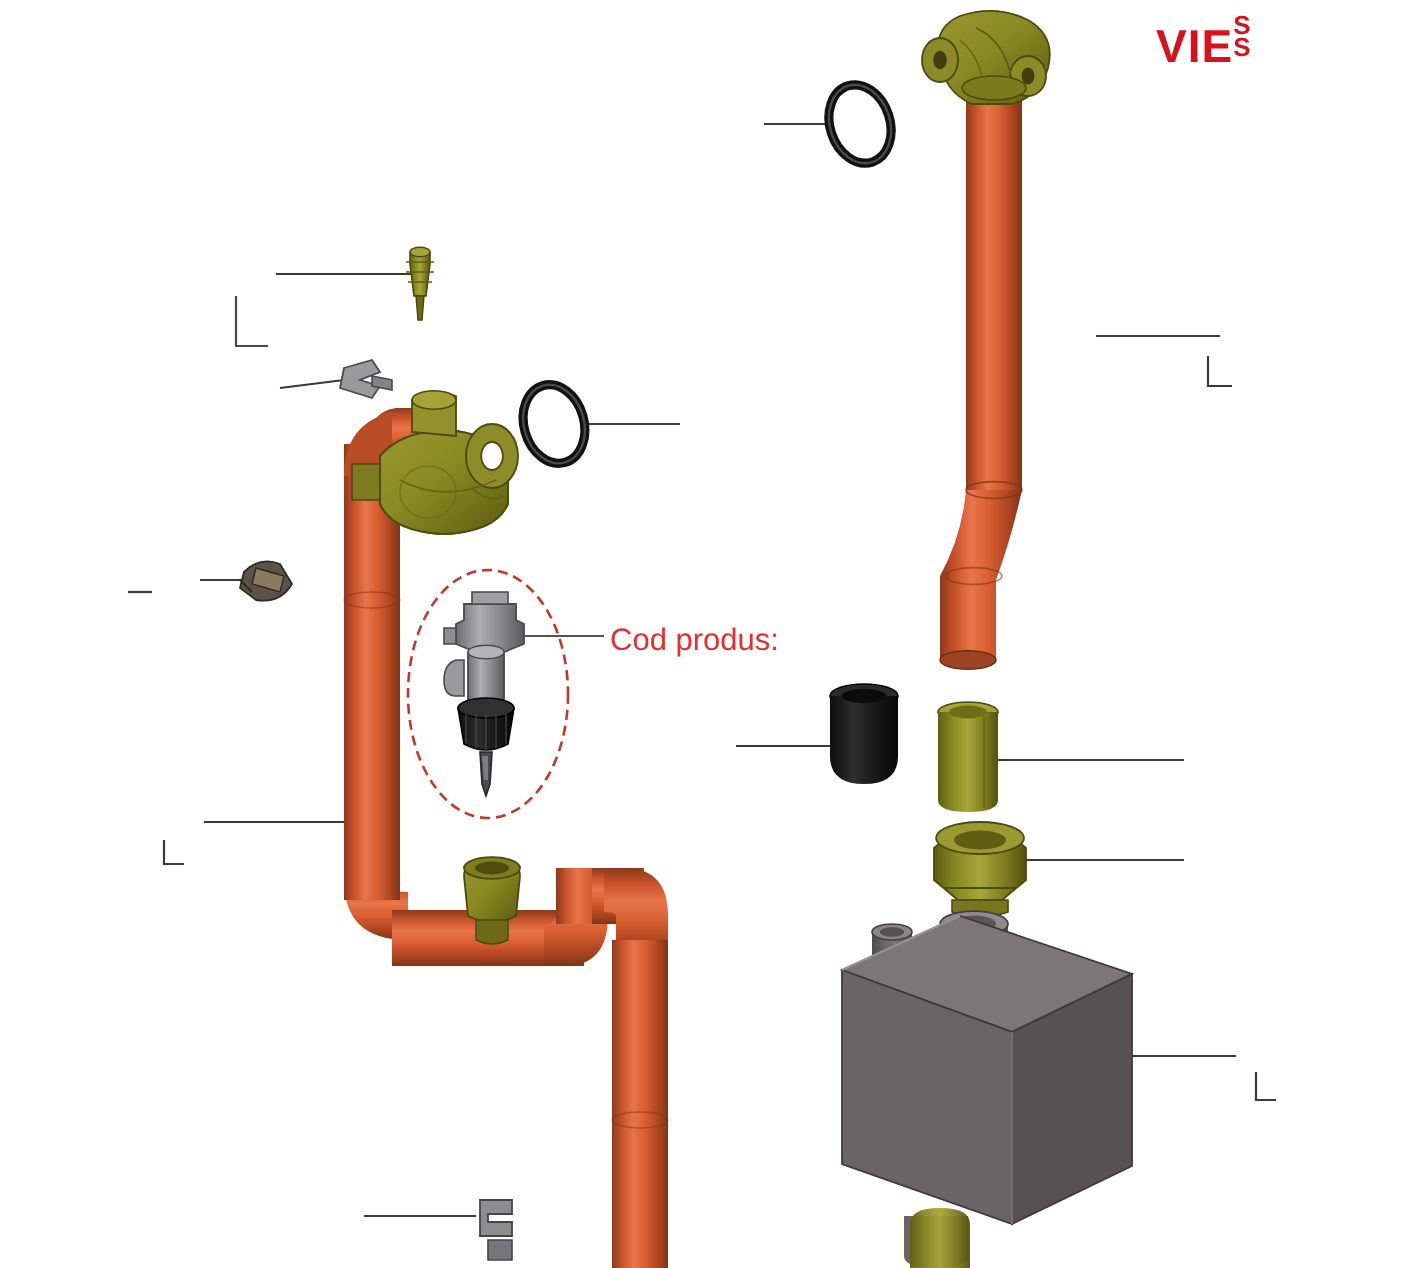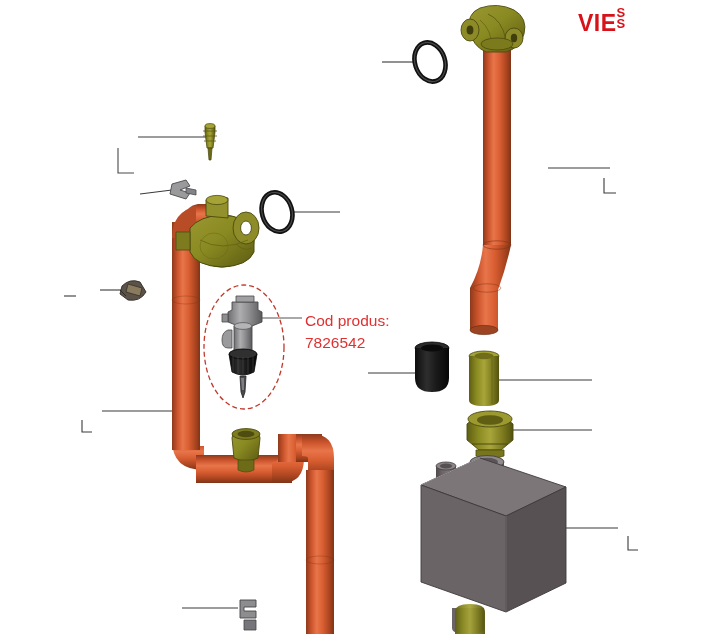--- a/index.html
+++ b/index.html
@@ -39,20 +39,21 @@
   }
   .logo .s-stack span.top { top: -2px; }
   .logo .s-stack span.bot { top: 9px; }
   .annot {
     position: absolute;
     left: 305px; top: 310px;
     color: #e03030;
     font-size: 15.5px;
     line-height: 1.45;
     white-space: nowrap;
+    text-align: right;
   }
 </style>
 </head>
 <body>
 
 <div id="stage">
 
 <svg width="712" height="634" viewBox="0 0 712 634">
   <defs>
     <linearGradient id="gCopperV" x1="0" y1="0" x2="1" y2="0">
@@ -322,16 +323,15 @@
 
   <path d="M262 318 L302 318" stroke="#555555" stroke-width="1.1" fill="none"></path>
 </svg>
 
 <div class="logo">
   <span>VIE</span><span class="s-stack"><span class="top">S</span><span class="bot">S</span></span>
 </div>
 
 <div class="annot">
   <div>Cod produs:</div>
-  <div>7826542</div>
 </div>
 
 </div>
 
 </body></html>

